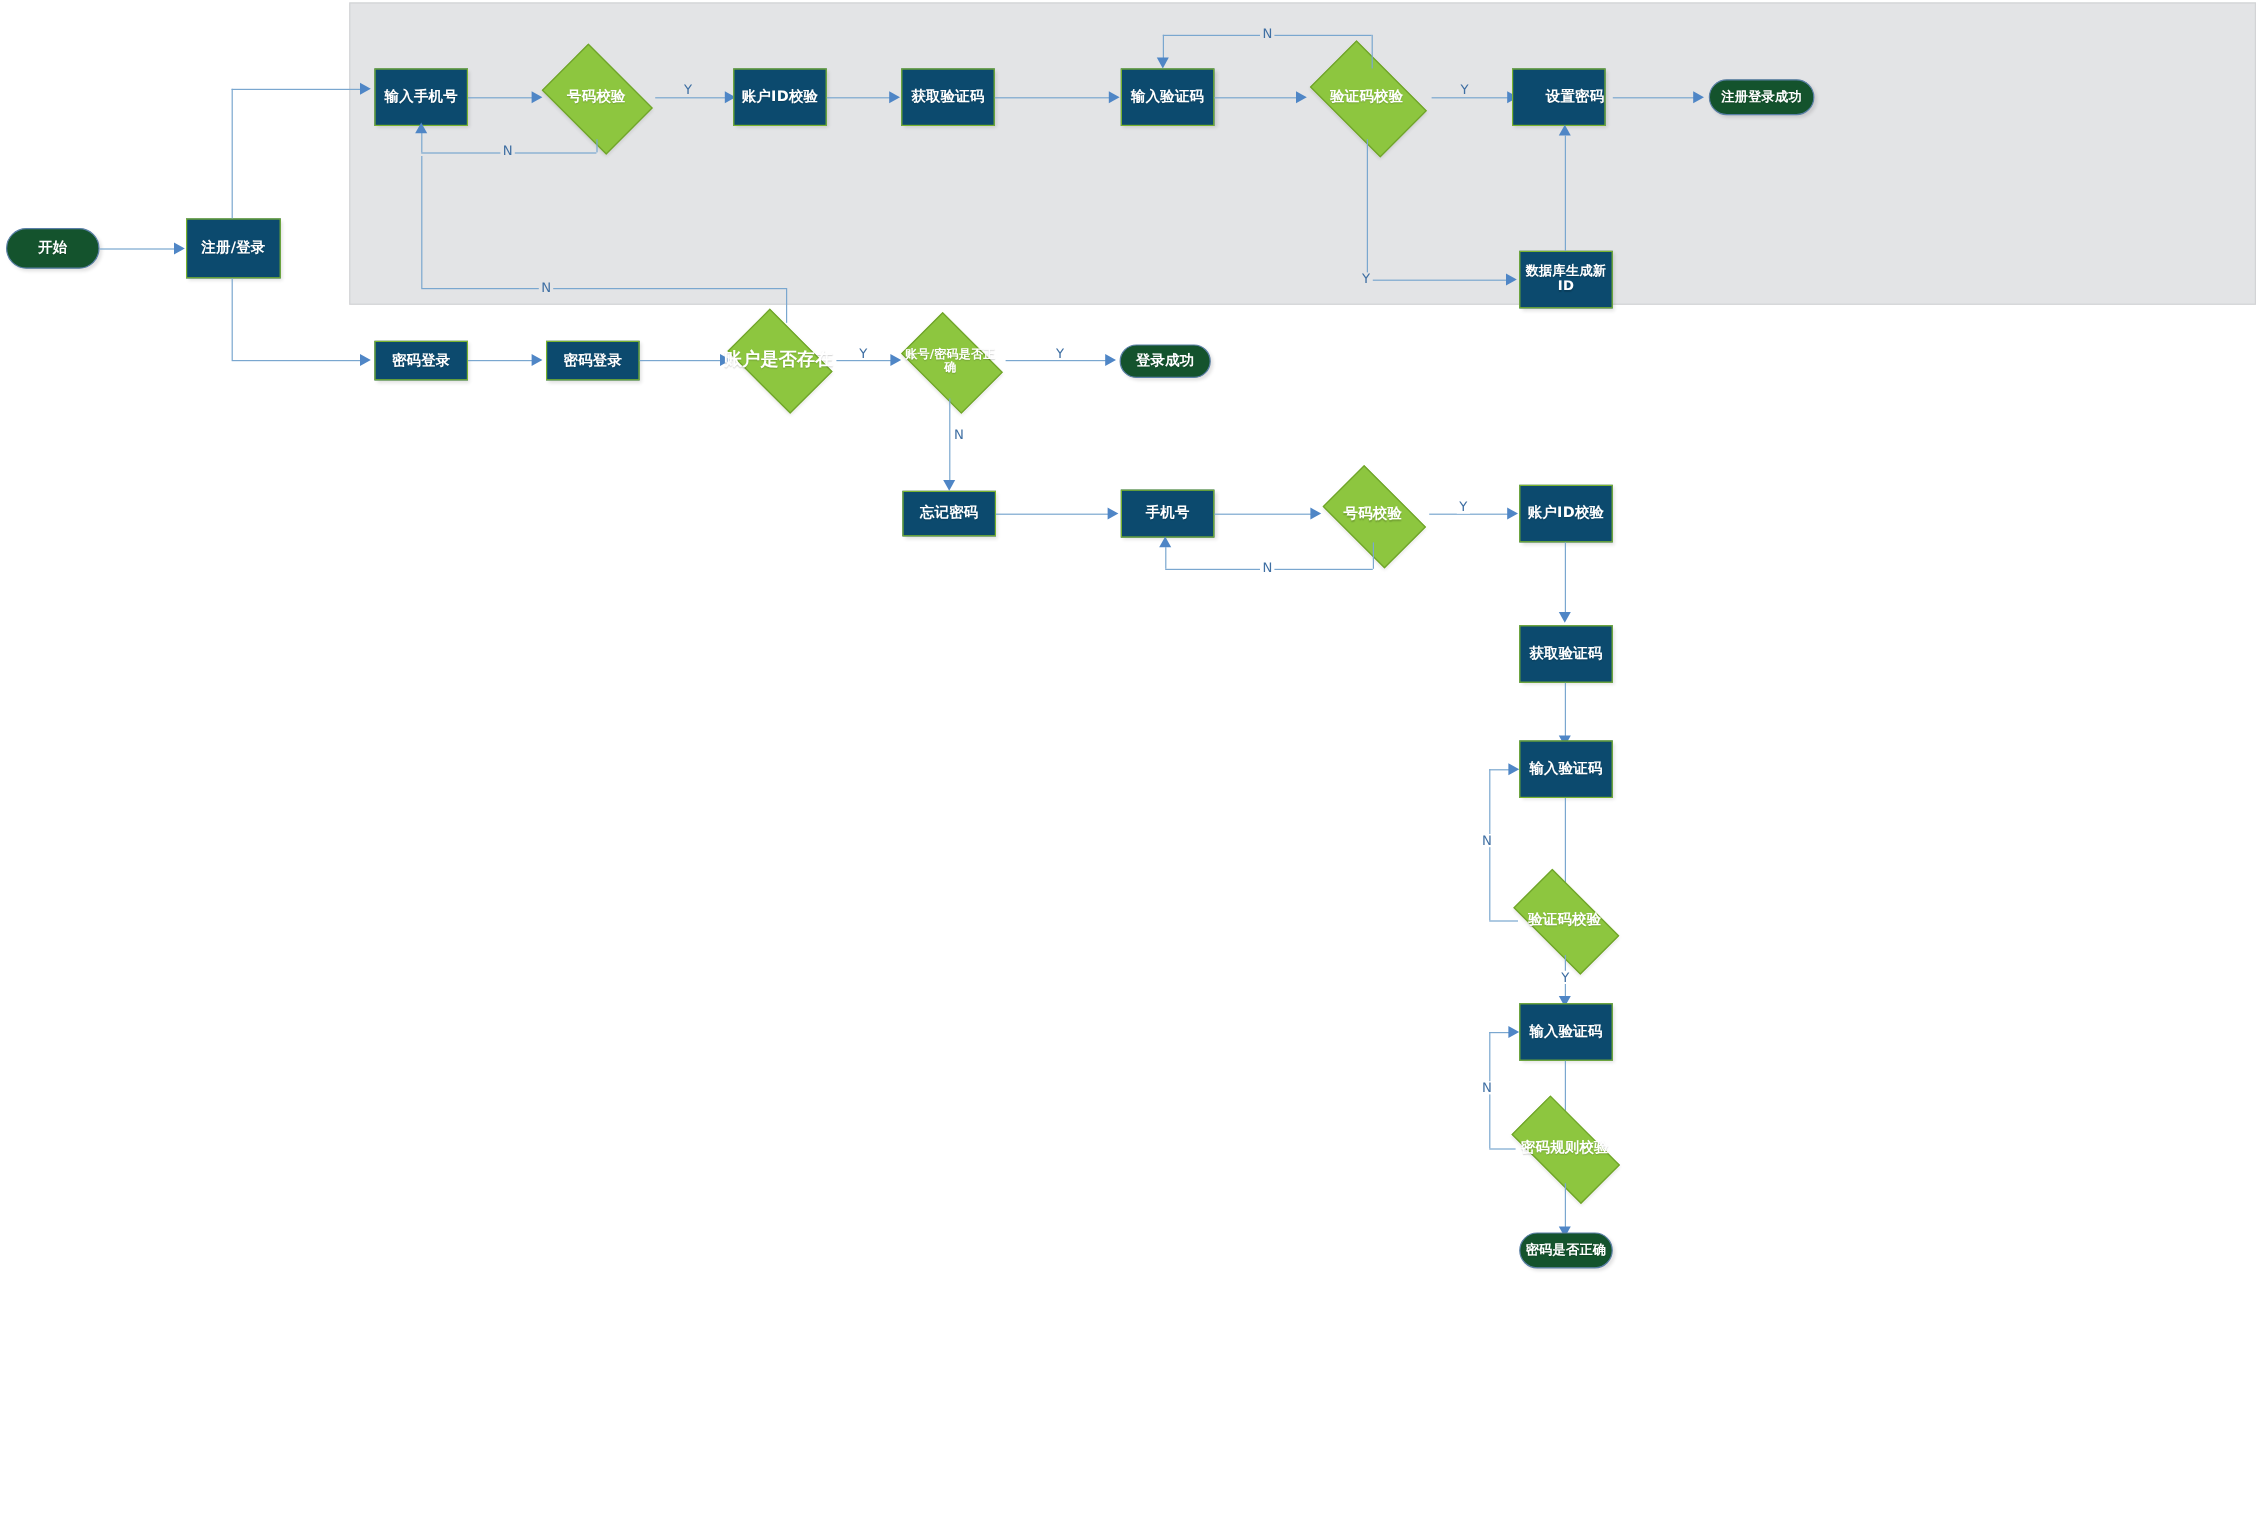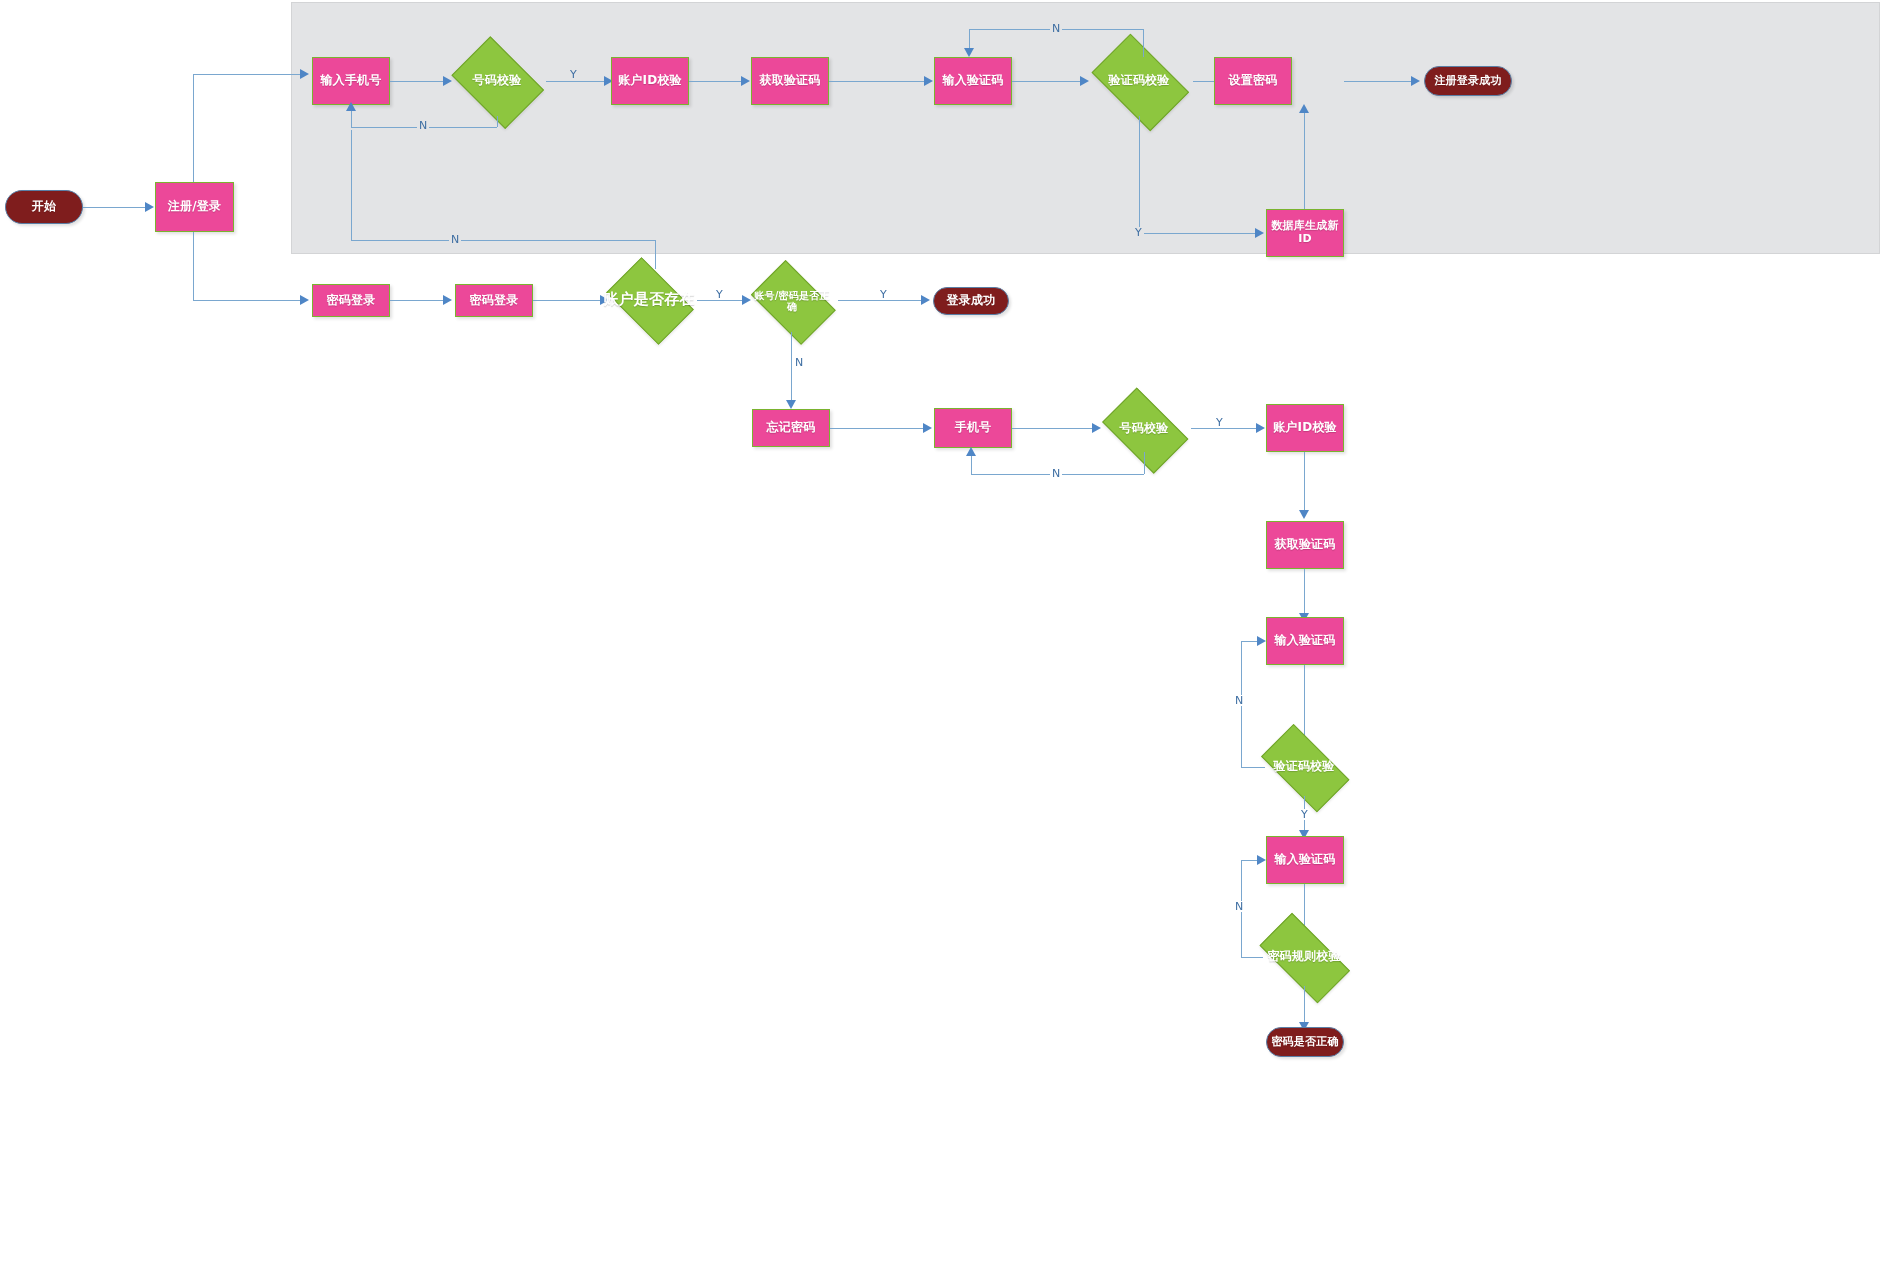--- a/index.html
+++ b/index.html
@@ -21,26 +21,26 @@
     justify-content:center;
     text-align:center;
     color:#ffffff;
     font-size:12px;
     font-weight:bold;
     line-height:1.15;
     letter-spacing:.2px;
     text-shadow:0 1px 1px rgba(0,0,0,.18);
   }
   .node.process{
-    background:#ec4899;
+    background:#0c4a6e;
     border:1px solid #7ab32f;
     box-shadow:2px 2px 3px rgba(0,0,0,.12);
   }
   .node.terminator{
-    background:#7f1d1d;
+    background:#14532d;
     border:1px solid #5a7fa6;
     border-radius:999px;
     box-shadow:2px 2px 3px rgba(0,0,0,.12);
   }
   .node.decision{
     background:transparent;
     border:none;
   }
   .node.decision .dia{
     position:absolute;
@@ -164,21 +164,21 @@
   <div class="edge v" style="left:1143px;top:29px;height:28px;"></div>
   <div class="edge h" style="left:969px;top:29px;width:174px;"></div>
   <div class="edge v" style="left:969px;top:29px;height:20px;"></div>
   <div class="arrow d" style="left:964px;top:48px;"></div>
   <div class="elabel ongray" style="left:1050px;top:23px;">N</div>
 
   <div class="edge h" style="left:1193px;top:81px;width:68px;"></div>
   <div class="elabel ongray" style="left:1215px;top:69px;">Y</div>
   <div class="arrow r" style="left:1256px;top:76px;"></div>
 
-  <div class="node process" style="left:1214px;top:57px;width:78px;height:48px;">
+  <div class="node process" style="left:1260px;top:57px;width:78px;height:48px;justify-content:flex-end;">
     <span>设置密码</span>
   </div>
 
   <div class="edge h" style="left:1344px;top:81px;width:72px;"></div>
   <div class="arrow r" style="left:1411px;top:76px;"></div>
 
   <div class="node terminator" style="left:1424px;top:66px;width:88px;height:30px;font-size:11px;">
     <span>注册登录成功</span>
   </div>
 

